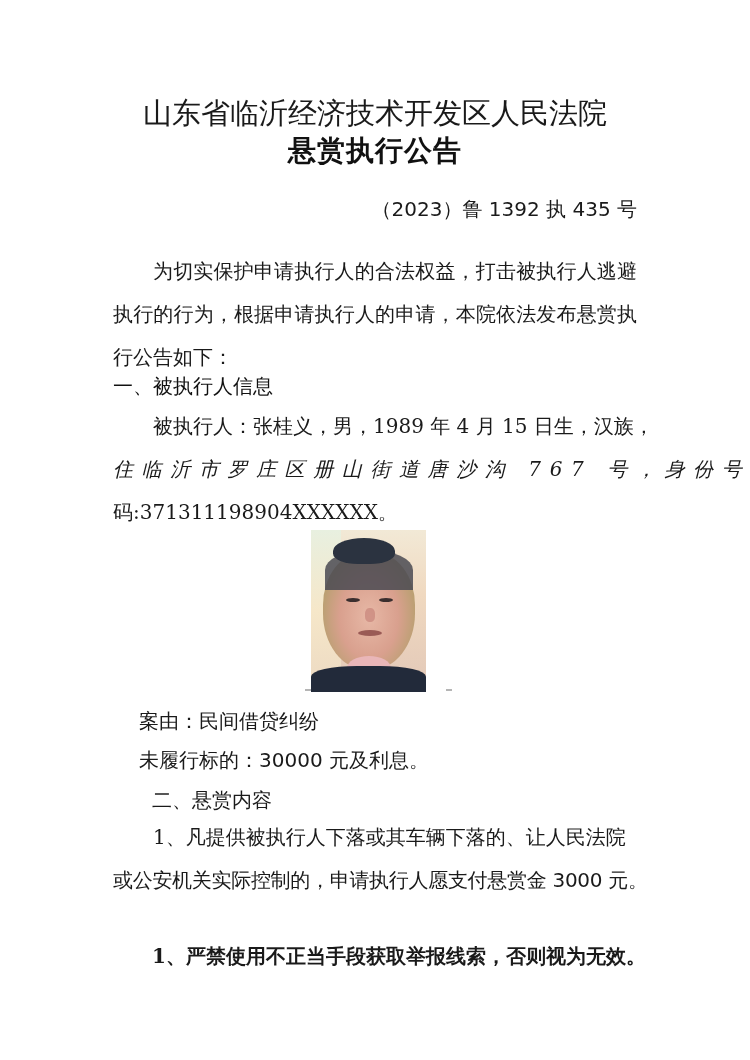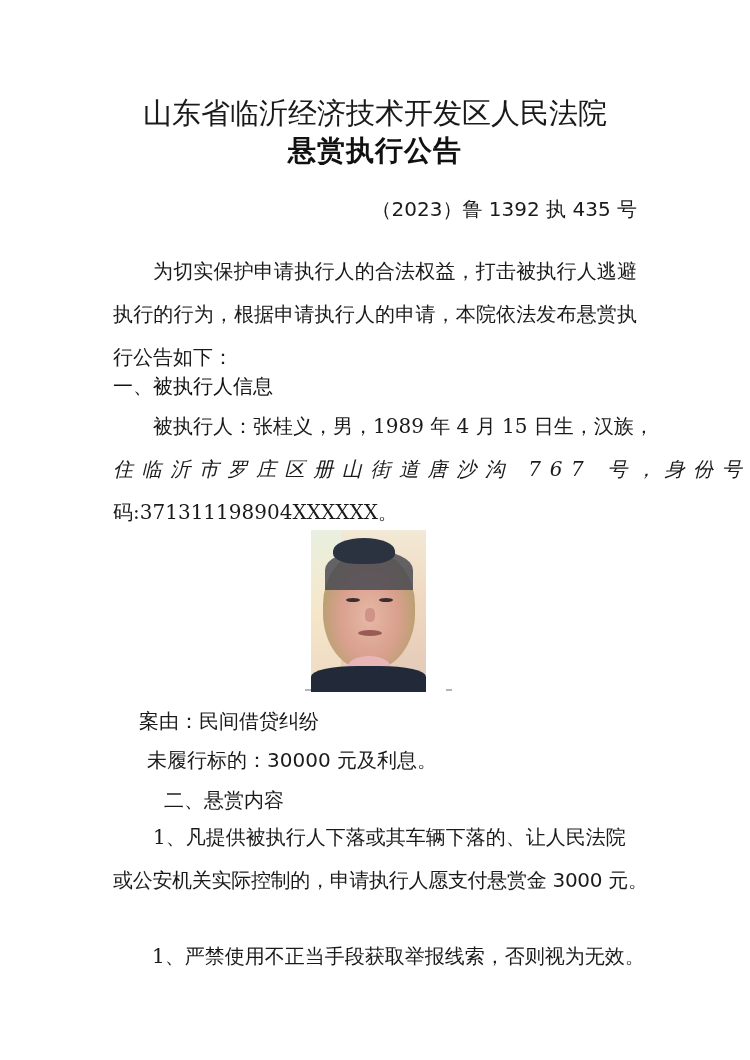--- a/index.html
+++ b/index.html
@@ -161,32 +161,32 @@
     position: absolute;
     left: 113px;
     width: 540px;
     font-size: 20px;
     line-height: 30px;
     color: #1a1a1a;
     white-space: nowrap;
   }
   .sans-num { font-family: "DejaVu Sans", "Liberation Sans", sans-serif; }
   .l-cause { top: 706px; left: 139px; }
-  .l-target { top: 745px; left: 139px; margin-left: 8px; }
-  .l-h2 { top: 785px; left: 152px; margin-left: 12px; }
+  .l-target { top: 745px; left: 139px; }
+  .l-h2 { top: 785px; left: 152px; }
   .p-reward {
     top: 816px;
     left: 113px;
     width: 540px;
     line-height: 43px;
   }
   .p-reward .r1 { padding-left: 40px; display: block; white-space: nowrap; }
   .p-reward .r2 { display: block; white-space: nowrap; letter-spacing: -0.3px; }
   .l-h3 { top: 901px; left: 152px; }
-  .l-other1 { top: 941px; left: 152px; }
+  .l-other1 { top: 941px; left: 152px; font-weight: bold; }
 </style>
 </head>
 <body>
 
 <div class="page">
 
   <div class="title-court">山东省临沂经济技术开发区人民法院</div>
 
   <div class="title-notice">悬赏执行公告</div>
 

